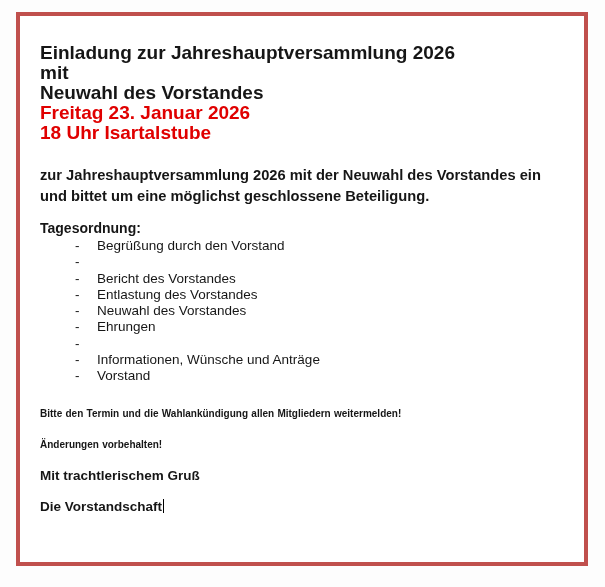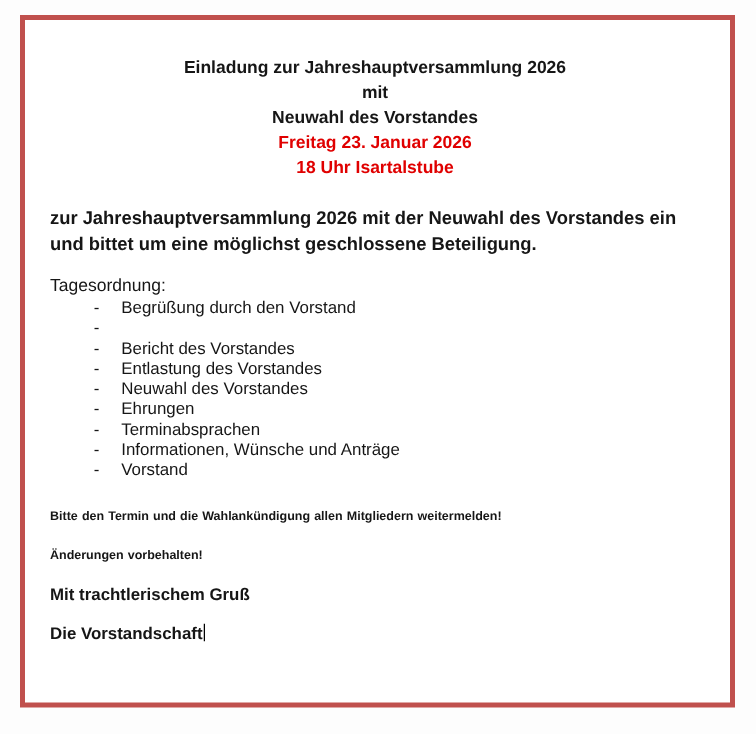--- a/index.html
+++ b/index.html
@@ -20,38 +20,38 @@
     left: 16px;
     top: 12px;
     width: 572px;
     height: 554px;
     box-sizing: border-box;
     border: 4px solid #c0504d;
     background: #ffffff;
     padding: 27px 8px 0 20px;
   }
   .title-block {
-    text-align: center;
+    text-align: left;
     font-weight: 700;
-    font-size: 14px;
+    font-size: 19px;
     line-height: 20px;
     margin-right: 16px;
     white-space: nowrap;
   }
   .t-line.red { color: #e00000; }
   .intro {
     margin-top: 22px;
     font-weight: 700;
     font-size: 14.7px;
     line-height: 21px;
     white-space: nowrap;
   }
   .agenda-heading {
     margin-top: 13px;
-    font-weight: 400;
+    font-weight: 700;
     font-size: 14px;
     line-height: 17px;
   }
   .agenda {
     list-style: none;
     margin: 1px 0 0 0;
     padding: 0;
     font-size: 13.5px;
     line-height: 16.3px;
   }
@@ -124,21 +124,20 @@
     <li>
         <span class="dash">-</span>
         <span class="item-text">Neuwahl des Vorstandes</span>
       </li>
     <li>
         <span class="dash">-</span>
         <span class="item-text">Ehrungen</span>
       </li>
     <li>
         <span class="dash">-</span>
-        <span class="item-text">Terminabsprachen</span>
       </li>
     <li>
         <span class="dash">-</span>
         <span class="item-text">Informationen, Wünsche und Anträge</span>
       </li>
     <li>
         <span class="dash">-</span>
         <span class="item-text">Vorstand</span>
       </li>
   </ul>

